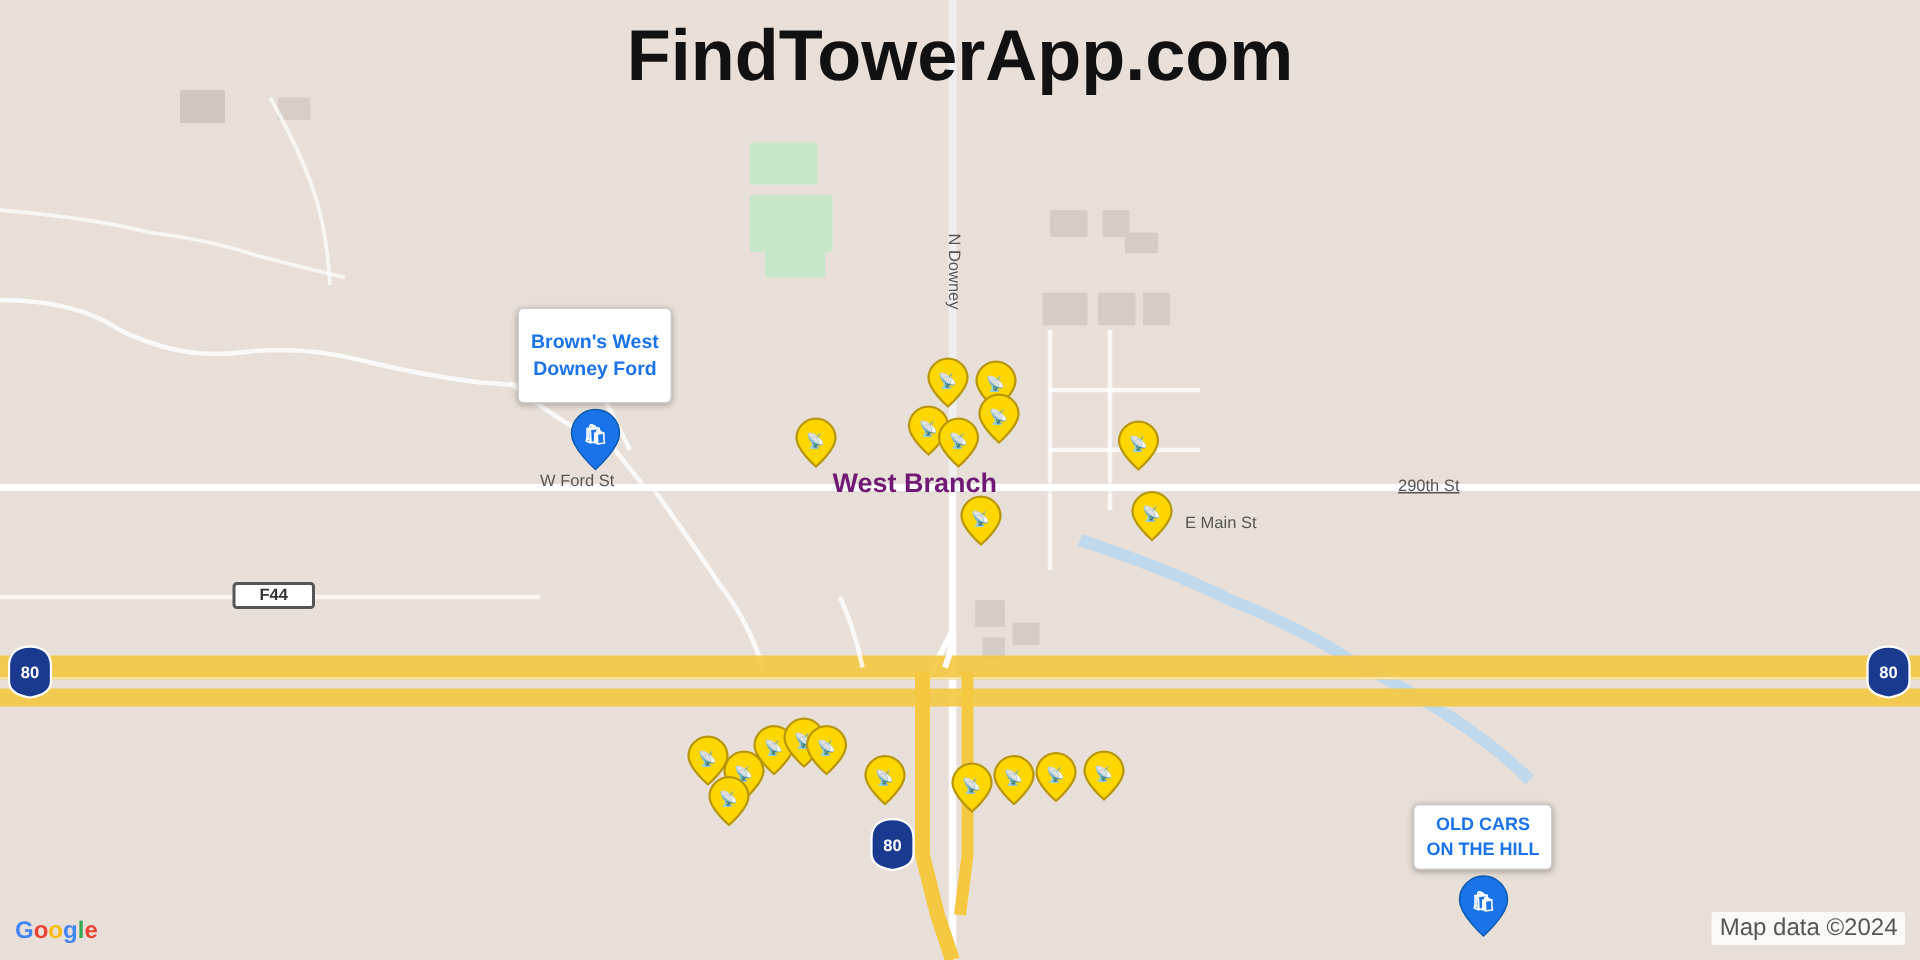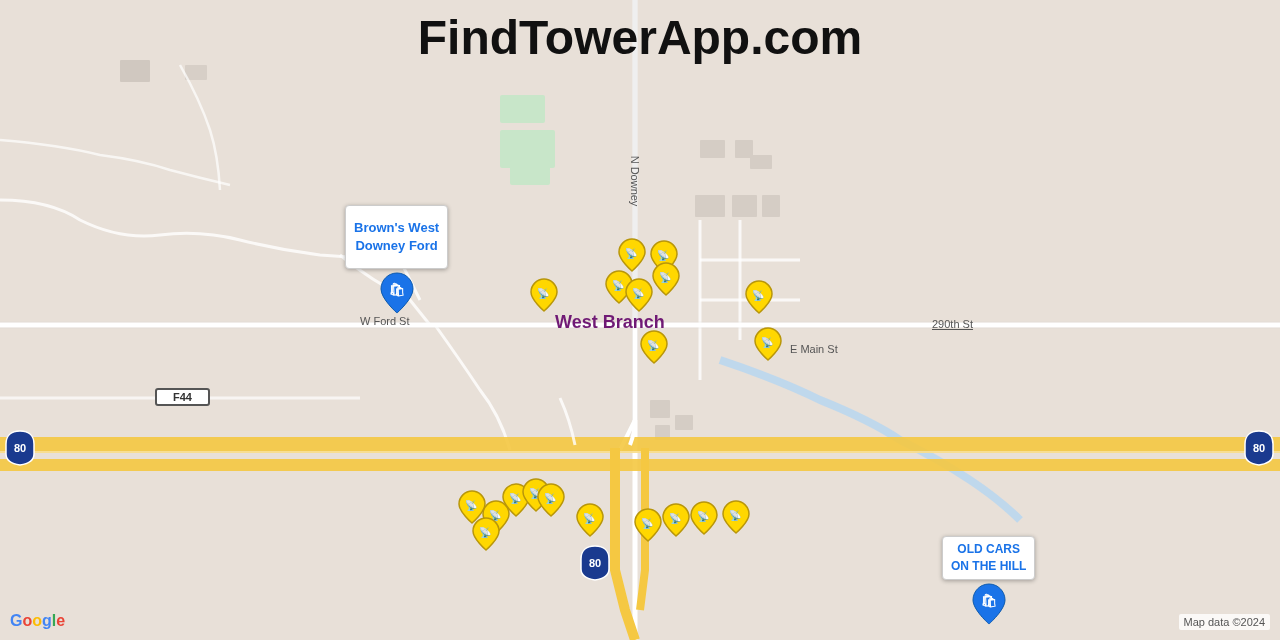--- a/index.html
+++ b/index.html
@@ -109,21 +109,21 @@
     .g-red { color: #EA4335; }
     .g-yellow { color: #FBBC05; }
     .g-green { color: #34A853; }
 
     
     .map-data {
       position: absolute;
       bottom: 10px;
       right: 10px;
       z-index: 10;
-      font-size: 11px;
+      font-size: 16px;
       color: #555;
       background: rgba(255,255,255,0.8);
       padding: 2px 5px;
       border-radius: 2px;
     }
 
     
     .old-cars-popup {
       position: absolute;
       z-index: 8;

